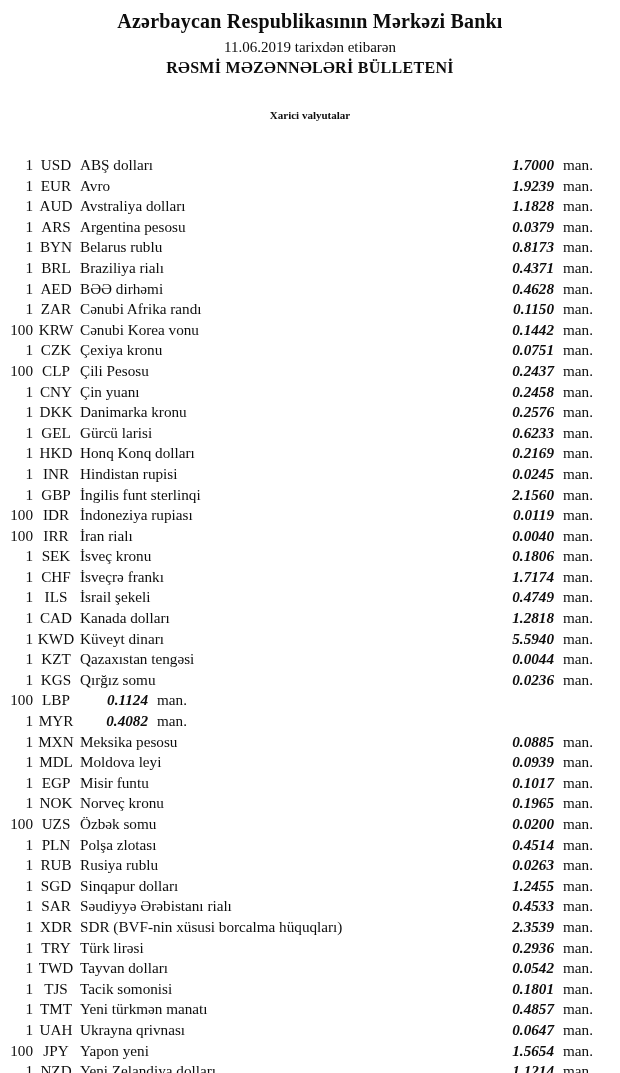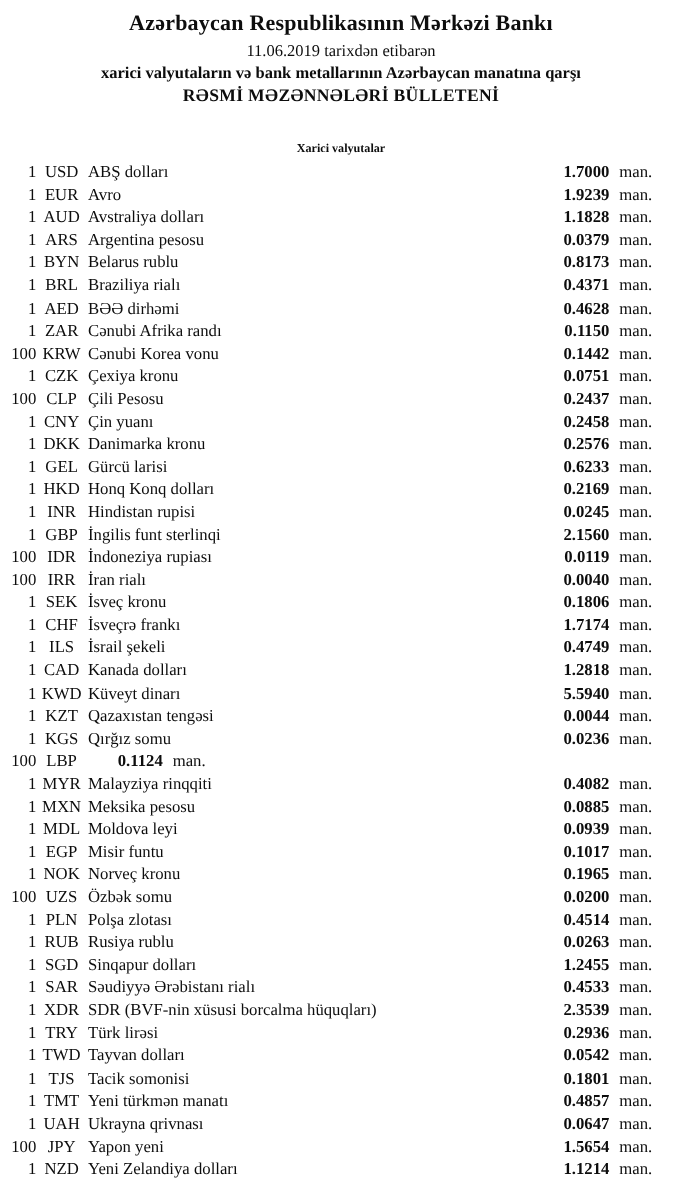--- a/index.html
+++ b/index.html
@@ -81,38 +81,39 @@
   }
   .name {
     flex: 1 1 auto;
     margin-left: 4px;
     overflow: hidden;
   }
   .rate {
     width: 72px;
     text-align: right;
     font-weight: bold;
+    font-style: italic;
     flex: 0 0 auto;
+    margin-top: 28px;
   }
   .man {
     width: 37px;
     margin-left: 9px;
     flex: 0 0 auto;
   }
 </style>
 </head>
 <body>
 
 <div class="doc">
 
   <div class="hdr-title">Azərbaycan Respublikasının Mərkəzi Bankı</div>
 
   <div class="hdr-date">11.06.2019 tarixdən etibarən</div>
 
-  <div class="hdr-sub">xarici valyutaların və bank metallarının Azərbaycan manatına qarşı</div>
 
   <div class="hdr-bulletin">RƏSMİ MƏZƏNNƏLƏRİ BÜLLETENİ</div>
 
   <div class="section-title">Xarici valyutalar</div>
 
   <div class="rates-table" id="rates-table">
       <div class="row">
         <span class="qty">1</span>
         <span class="code">USD</span>
         <span class="name">ABŞ dolları</span>
@@ -296,21 +297,20 @@
       </div>
       <div class="row">
         <span class="qty">100</span>
         <span class="code">LBP</span>
         <span class="rate">0.1124</span>
         <span class="man">man.</span>
       </div>
       <div class="row">
         <span class="qty">1</span>
         <span class="code">MYR</span>
-        <span class="name">Malayziya rinqqiti</span>
         <span class="rate">0.4082</span>
         <span class="man">man.</span>
       </div>
       <div class="row">
         <span class="qty">1</span>
         <span class="code">MXN</span>
         <span class="name">Meksika pesosu</span>
         <span class="rate">0.0885</span>
         <span class="man">man.</span>
       </div>

